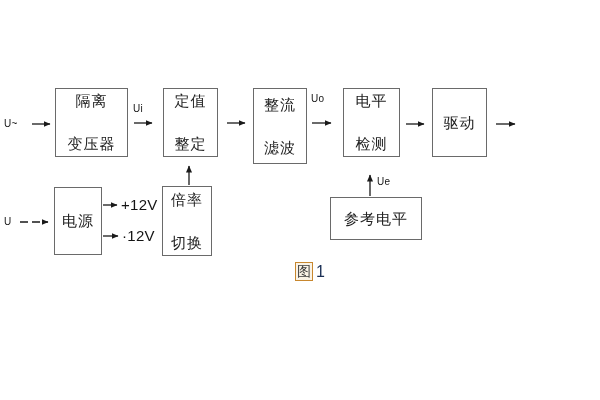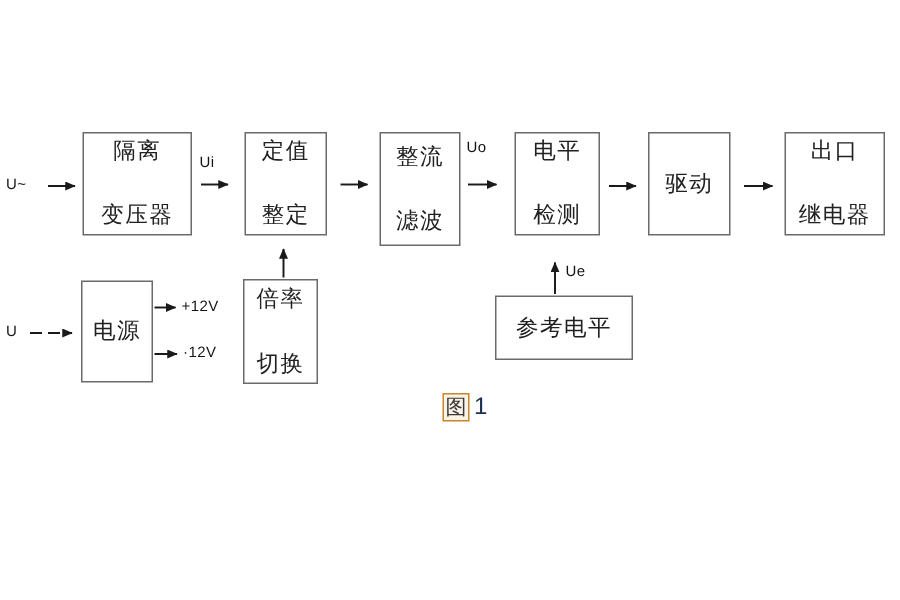--- a/index.html
+++ b/index.html
@@ -12,21 +12,21 @@
     position:absolute;border:1.5px solid #6a6a6a;background:#fff;
     display:flex;flex-direction:column;align-items:center;justify-content:center;
     box-sizing:border-box;font-size:15px;color:#212121;letter-spacing:1px;
   }
   .block .bline{display:block;line-height:16px;white-space:nowrap;}
   .block.two .bline + .bline{margin-top:27px;}
   .sig{
     position:absolute;font-size:10px;color:#141414;white-space:nowrap;
     line-height:16px;letter-spacing:0.3px;
   }
-  .rail{font-size:10px;}
+  .rail{font-size:15px;}
   #arrows{position:absolute;left:0;top:0;width:600px;height:400px;}
   #caption{
     position:absolute;left:295px;top:262px;font-size:16px;color:#1b2f55;
     display:flex;align-items:center;gap:3px;
   }
   #caption .glyphbox{
     display:inline-block;border:1px solid #c8872e;background:#faf3e6;
     color:#3a3a3a;font-size:14px;line-height:17px;padding:0 1px;
   }
   
@@ -84,24 +84,20 @@
     <span class="bline">整流</span>
     <span class="bline">滤波</span>
   </div>
   <div class="block two" id="b-level">
     <span class="bline">电平</span>
     <span class="bline">检测</span>
   </div>
   <div class="block" id="b-drive">
     <span class="bline">驱动</span>
   </div>
-  <div class="block two" id="b-relay">
-    <span class="bline">出口</span>
-    <span class="bline">继电器</span>
-  </div>
 
   <div class="block" id="b-power">
     <span class="bline">电源</span>
   </div>
   <div class="block two" id="b-ratio">
     <span class="bline">倍率</span>
     <span class="bline">切换</span>
   </div>
   <div class="block" id="b-reference">
     <span class="bline">参考电平</span>

